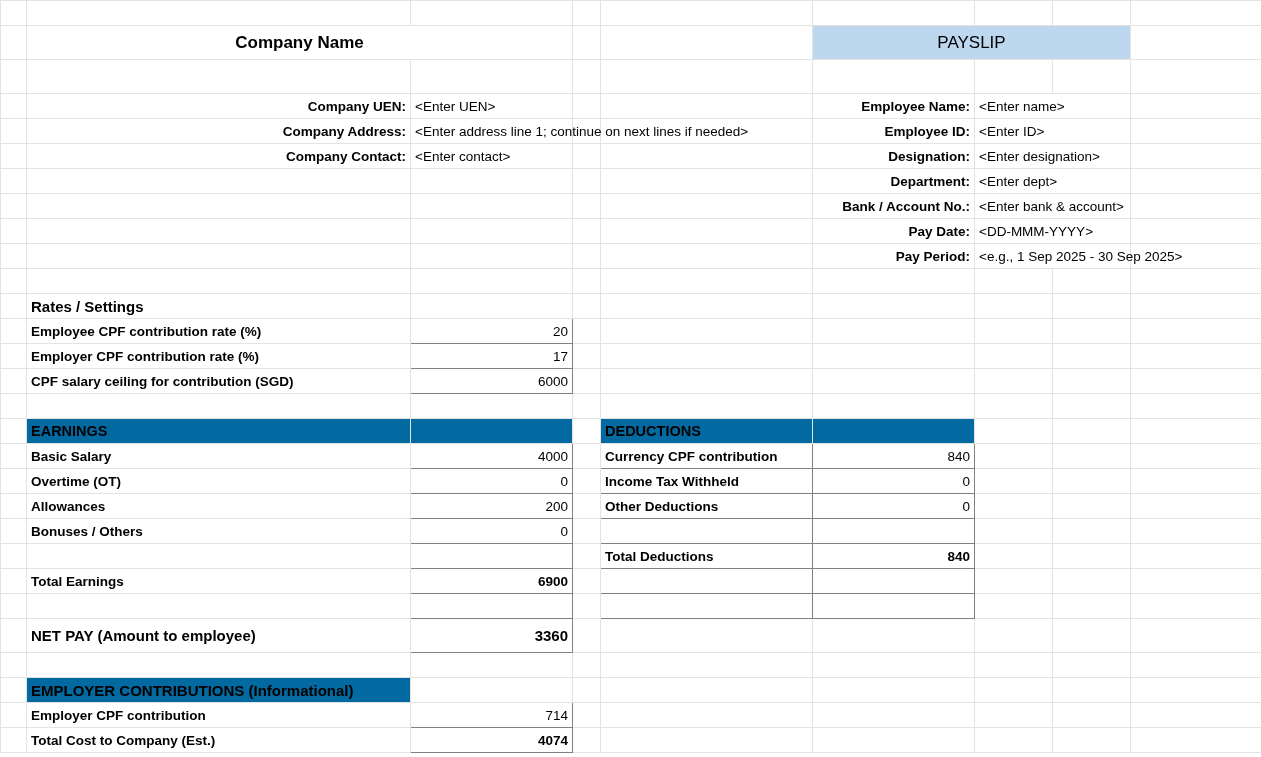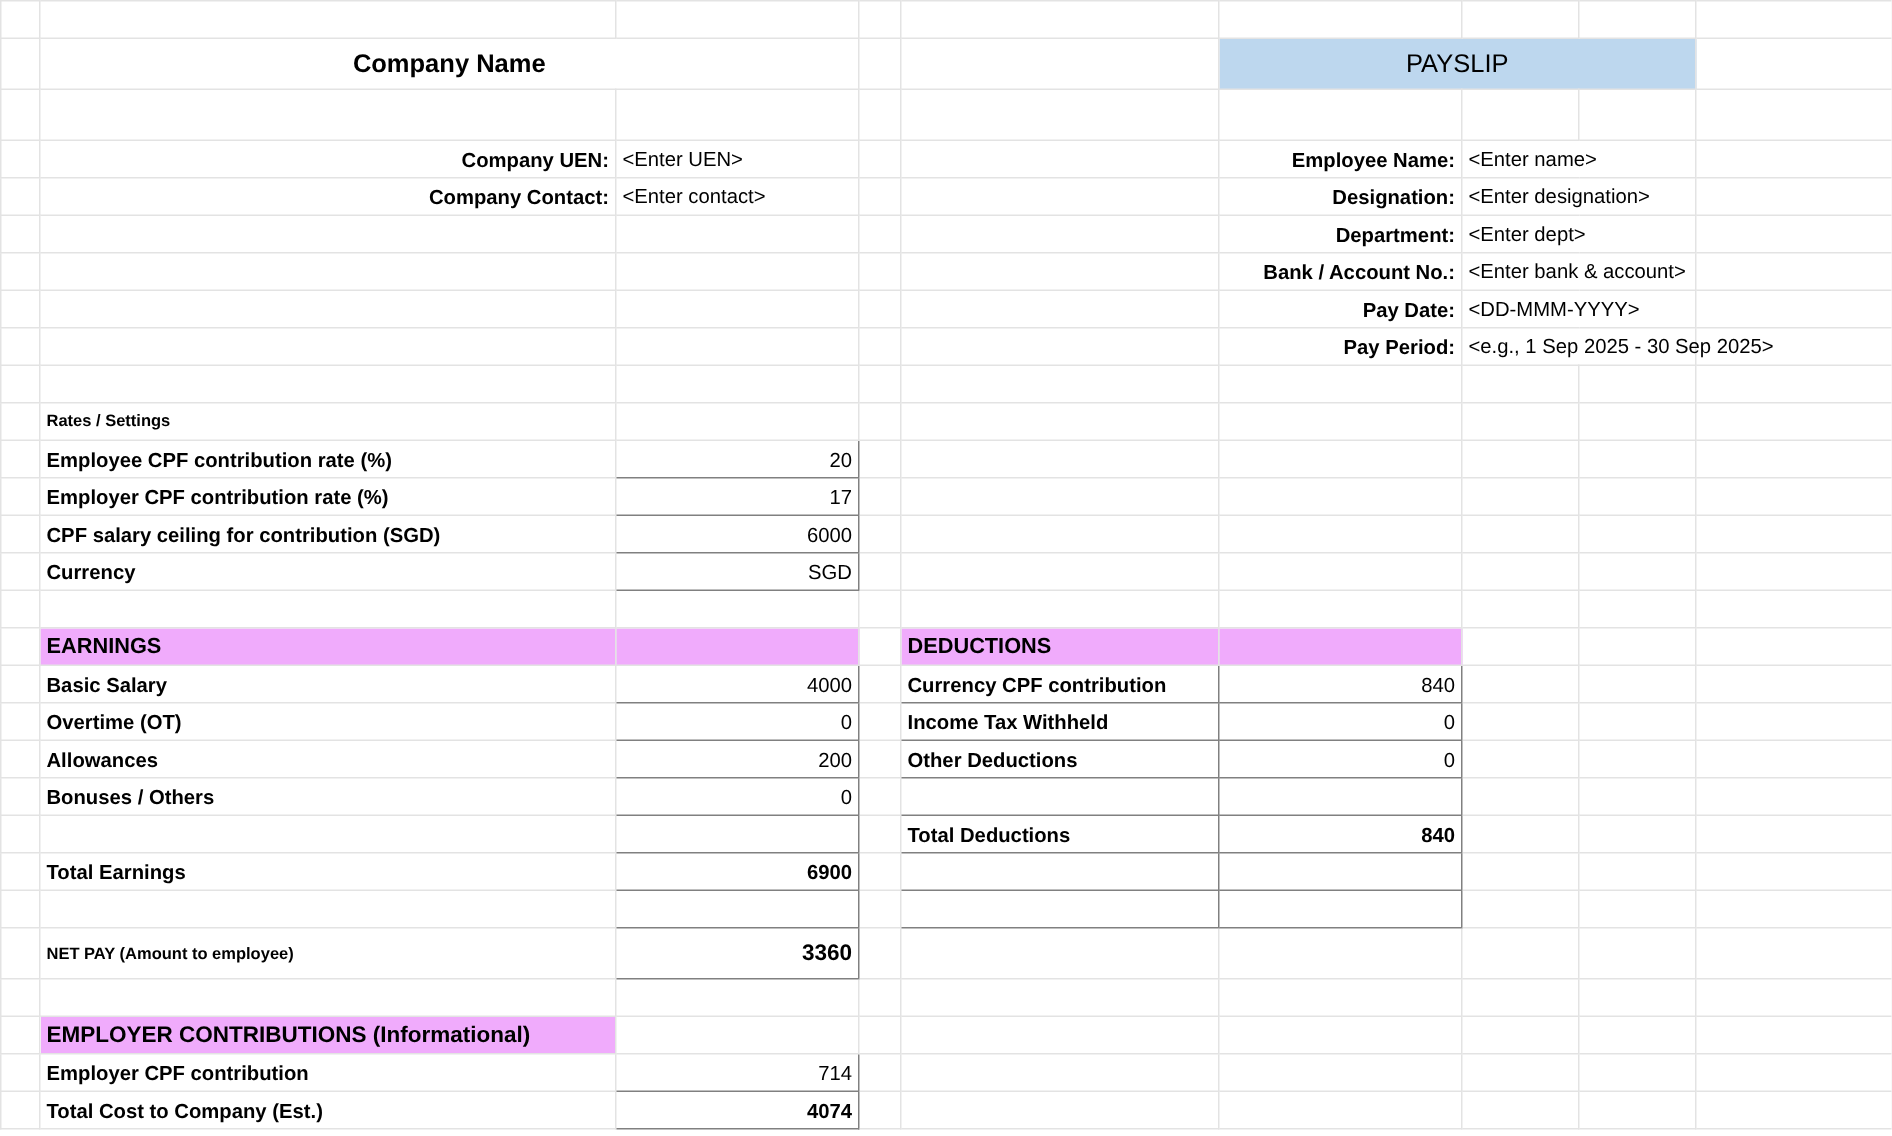--- a/index.html
+++ b/index.html
@@ -53,25 +53,25 @@
     font-weight: bold;
     text-align: center;
   }
   .title-payslip {
     font-size: 17px;
     font-weight: normal;
     text-align: center;
     background: #bdd7ee;
   }
   .section-head {
-    font-size: 11px;
+    font-size: 15px;
     font-weight: bold;
   }
   .green-head {
-    background: #f0abfc;
+    background: #0369a1;
     font-size: 14.5px;
     font-weight: bold;
   }
   .boxed {
     border: 1px solid #808080 !important;
   }
   .label-right {
     text-align: right;
     font-weight: bold;
   }
@@ -146,20 +146,34 @@
           </td>
       <td></td>
       <td></td>
       <td class="label-right">Employee Name:</td>
       <td class="spill" colspan="2">
             <span>&lt;Enter name&gt;</span>
           </td>
       <td></td>
     </tr>
 
+    <tr>
+      <td></td>
+      <td class="label-right">Company Address:</td>
+      <td class="spill">
+            <span>&lt;Enter address line 1; continue on next lines if needed&gt;</span>
+          </td>
+      <td></td>
+      <td></td>
+      <td class="label-right">Employee ID:</td>
+      <td class="spill" colspan="2">
+            <span>&lt;Enter ID&gt;</span>
+          </td>
+      <td></td>
+    </tr>
 
     <tr>
       <td></td>
       <td class="label-right">Company Contact:</td>
       <td class="spill">
             <span>&lt;Enter contact&gt;</span>
           </td>
       <td></td>
       <td></td>
       <td class="label-right">Designation:</td>
@@ -274,31 +288,20 @@
       <td class="b">CPF salary ceiling for contribution (SGD)</td>
       <td class="right boxed">6000</td>
       <td></td>
       <td></td>
       <td></td>
       <td></td>
       <td></td>
       <td></td>
     </tr>
 
-    <tr>
-      <td></td>
-      <td class="b">Currency</td>
-      <td class="right boxed">SGD</td>
-      <td></td>
-      <td></td>
-      <td></td>
-      <td></td>
-      <td></td>
-      <td></td>
-    </tr>
 
     <tr>
       <td></td>
       <td></td>
       <td></td>
       <td></td>
       <td></td>
       <td></td>
       <td></td>
       <td></td>

